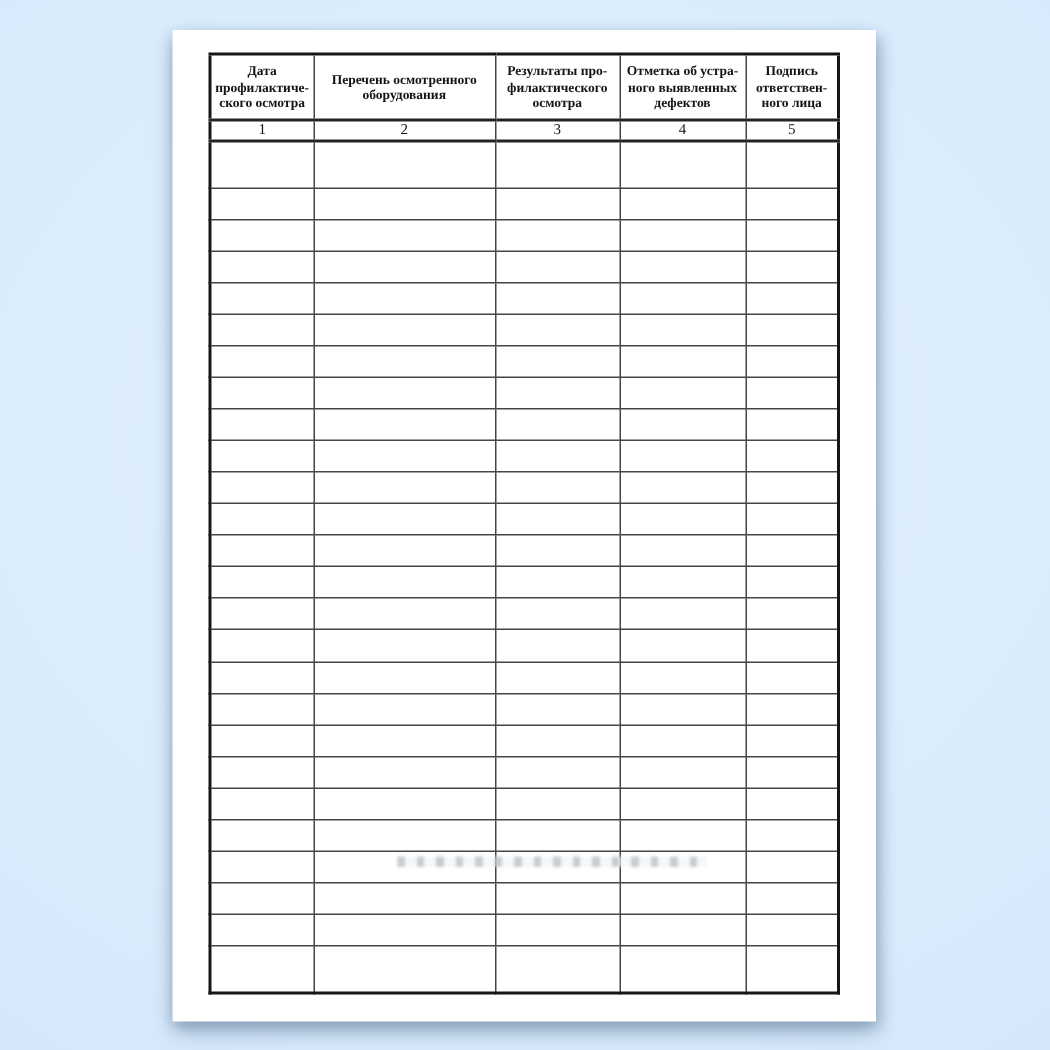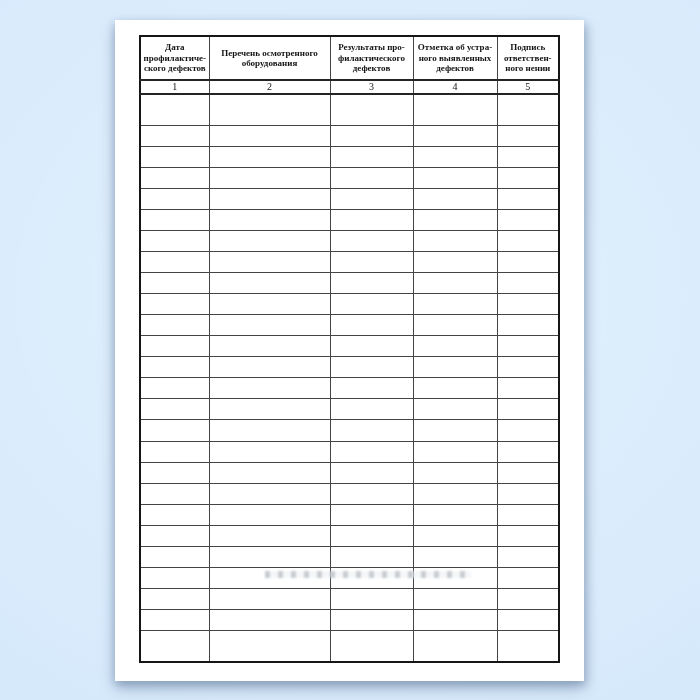--- a/index.html
+++ b/index.html
@@ -107,32 +107,32 @@
         <col class="c1">
           <col class="c2">
           <col class="c3">
           <col class="c4">
           <col class="c5">
       </colgroup>
       <thead>
         <tr class="hdr">
           <th>Дата
 профилактиче-
-ского дефектов</th>
+ского осмотра</th>
           <th>Перечень осмотренного
 оборудования</th>
           <th>Результаты про-
 филактического
-дефектов</th>
+осмотра</th>
           <th>Отметка об устра-
 ного выявленных
 дефектов</th>
           <th>Подпись
 ответствен-
-ного нении</th>
+ного лица</th>
         </tr>
         <tr class="nums">
           <td>1</td>
           <td>2</td>
           <td>3</td>
           <td>4</td>
           <td>5</td>
         </tr>
       </thead>
       <tbody>

